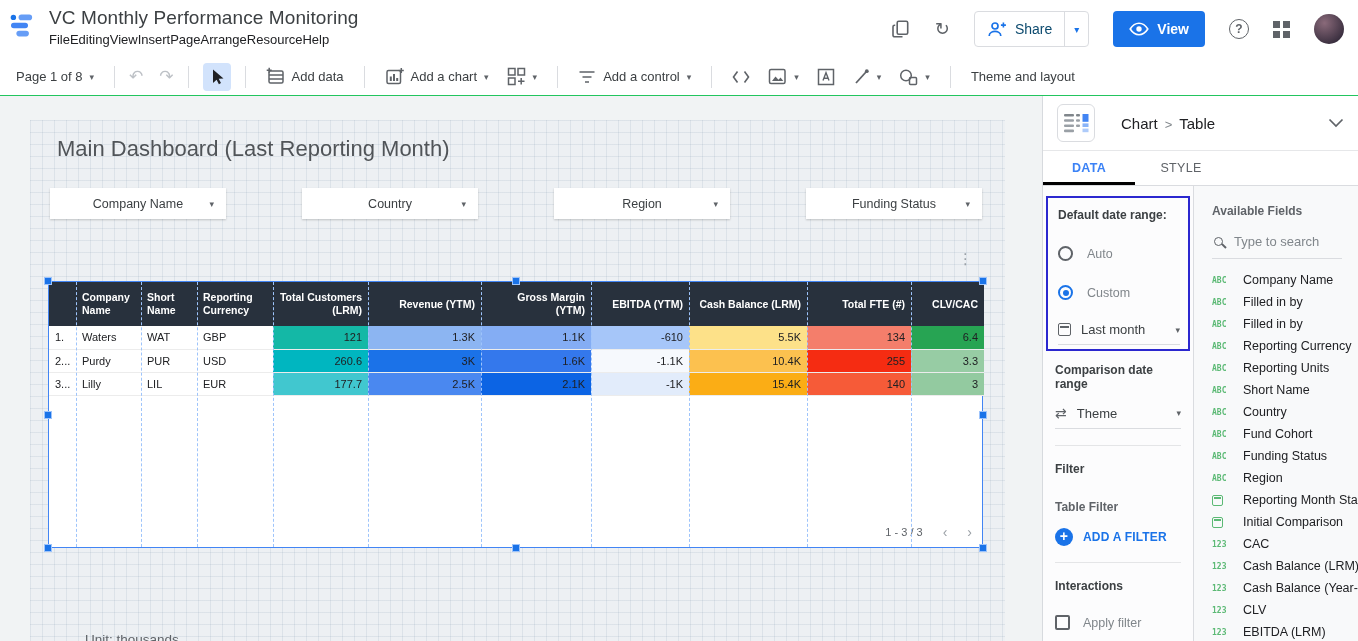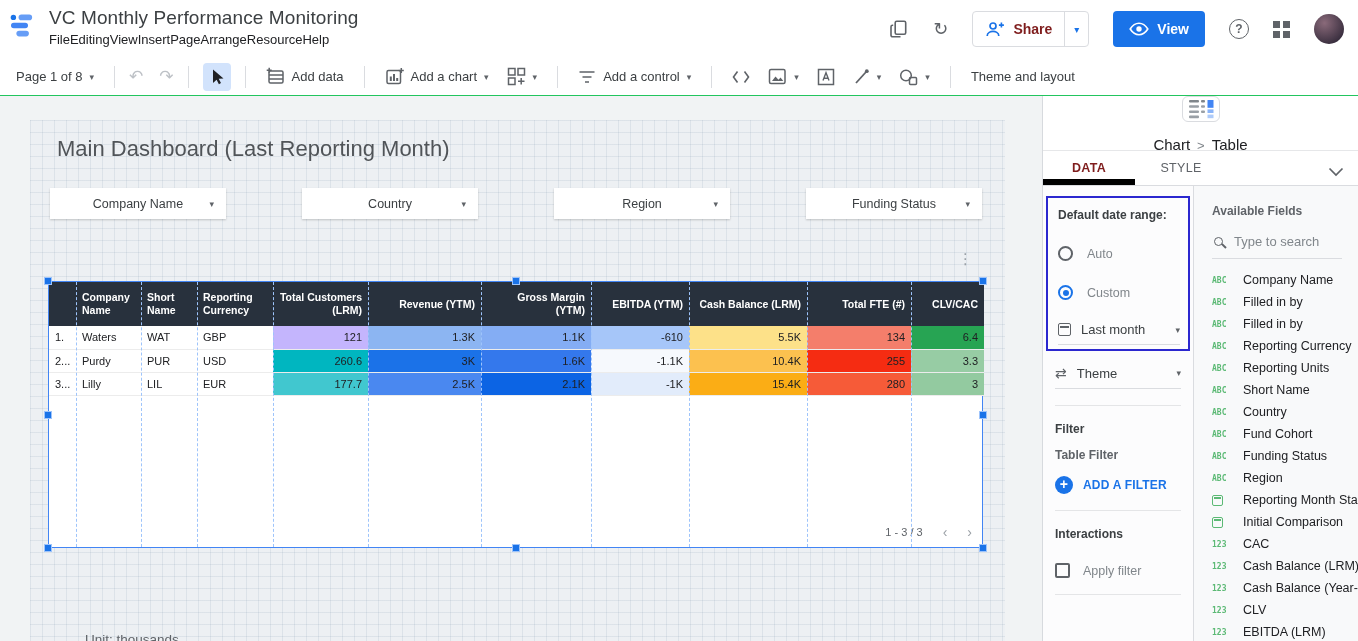--- a/index.html
+++ b/index.html
@@ -11,21 +11,21 @@
   .logo-wrap { margin-top:12px; margin-right:12px; }
   .title-col { display:flex; flex-direction:column; }
   .doc-title { font-size:19px; color:#3c4043; margin-top:7px; letter-spacing:.1px; }
   .menubar { display:flex; margin-top:3px; }
   .menu-item { font-size:13px; color:#202124; cursor:default; }
   .topbar-right { margin-left:auto; display:flex; align-items:center; gap:24px; margin-top:11px; }
   .icon-btn { display:flex; align-items:center; justify-content:center; color:#5f6368; }
   .uni { font-size:18px; color:#5f6368; line-height:1; }
   .share-group { display:flex; align-items:center; height:36px; border:1px solid #dadce0; border-radius:4px; }
   .share-main { display:flex; align-items:center; gap:8px; padding:0 12px; height:100%; }
-  .share-label { color:#7f1d1d; font-size:14px; font-weight:700; }
+  .share-label { color:#0c4a6e; font-size:14px; font-weight:400; }
   .share-caret { border-left:1px solid #dadce0; height:100%; display:flex; align-items:center; padding:0 9px; color:#1a73e8; font-size:10px; }
   .view-btn { display:flex; align-items:center; gap:8px; height:36px; padding:0 16px; background:#1a73e8; border-radius:4px; color:#fff; font-size:14px; font-weight:600; }
   .help-ring { width:20px; height:20px; border:1.8px solid #5f6368; border-radius:50%; display:flex; align-items:center; justify-content:center; font-size:12px; font-weight:700; color:#5f6368; }
   .apps-grid { display:grid; grid-template-columns:7px 7px; grid-gap:3px; }
   .apps-grid span { width:7px; height:7px; background:#5f6368; }
   .avatar { width:30px; height:30px; border-radius:50%; background:radial-gradient(circle at 35% 30%, #8a6a7a, #3a2f3f 75%); }
 
   
   .toolbar { height:38px; border-bottom:1px solid #22c55e; display:flex; align-items:center; padding:0 10px; gap:6px; font-size:13px; color:#3c4043; background:#fff; }
   .tb-item { display:flex; align-items:center; gap:7px; padding:0 6px; height:28px; border-radius:4px; white-space:nowrap; }
@@ -60,48 +60,48 @@
   .handle { position:absolute; width:8px; height:8px; background:#1a73e8; border:1.5px solid #9ec4fb; }
   .h-tl{left:-5px;top:-5px;} .h-tm{left:calc(50% - 4px);top:-5px;} .h-tr{right:-5px;top:-5px;}
   .h-ml{left:-5px;top:calc(50% - 4px);} .h-mr{right:-5px;top:calc(50% - 4px);}
   .h-bl{left:-5px;bottom:-5px;} .h-bm{left:calc(50% - 4px);bottom:-5px;} .h-br{right:-5px;bottom:-5px;}
   .pagination { position:absolute; right:10px; bottom:7px; display:flex; align-items:center; gap:20px; font-size:11px; color:#5f6368; }
   .pg-chev { font-size:14px; color:#9aa0a6; }
   .footnote { position:absolute; left:55px; top:512px; font-size:13.5px; color:#5f6368; }
 
   
   .panel { width:316px; background:#fff; border-left:1px solid #d7dade; display:flex; flex-direction:column; }
-  .panel-head { height:54px; display:flex; align-items:center; gap:14px; padding:0 14px;flex-direction:column; }
+  .panel-head { height:54px; display:flex; align-items:center; gap:26px; padding:0 14px; }
   .chart-thumb { width:38px; height:38px; border:1px solid #dadce0; border-radius:6px; display:flex; align-items:center; justify-content:center; }
   .crumb { font-size:15px; color:#202124; }
   .crumb-sep { color:#80868b; margin:0 7px; font-size:13px; }
   .collapse { margin-left:auto; }
   .tabs { display:flex; border-top:1px solid #e6e7e9; border-bottom:1px solid #dadce0; height:36px; }
   .tab { width:92px; text-align:center; line-height:34px; font-size:12.5px; letter-spacing:.3px; font-weight:700; }
-  .tab.active { color:#7f1d1d; border-bottom:6px solid #000000; }
+  .tab.active { color:#3b82f6; border-bottom:3px solid #000000; }
   .tab.inactive { color:#5f6368; font-weight:500; }
   .panel-body { flex:1; display:flex; min-height:0; }
   .props { width:151px; border-right:1px solid #dadce0; background:#fcfcfd; padding:8px 0 0 0; font-size:12px; overflow:hidden; }
   .fields { flex:1; background:#f8f9fa; padding:18px 0 0 18px; overflow:hidden; }
 
   .dd-box { border:2px solid #2b27cf; margin:2px 3px 0 3px; padding:10px 8px 4px 10px; }
   .sec-label { font-weight:700; color:#3c4043; font-size:12px; }
   .radio-row { display:flex; align-items:center; gap:14px; margin-top:24px; }
   .radio { width:15px; height:15px; border:2px solid #5f6368; border-radius:50%; position:relative; flex:none; }
   .radio.sel { border-color:#1a73e8; }
   .radio.sel::after { content:""; position:absolute; inset:2.5px; background:#1a73e8; border-radius:50%; }
   .opt-label { color:#80868b; font-size:12.5px; }
   .select-row { display:flex; align-items:center; gap:10px; margin-top:22px; padding-bottom:7px; border-bottom:1px solid #dadce0; }
   .select-val { flex:1; color:#3c4043; font-size:13px; white-space:nowrap; overflow:hidden; }
   .cal { width:13px; height:13px; border:1.7px solid currentColor; border-radius:2px; position:relative; color:#5f6368; flex:none; }
   .cal::after { content:""; position:absolute; left:1px; right:1px; top:2px; height:1.6px; background:currentColor; }
   .cmp-icon { font-size:14px; color:#5f6368; flex:none; }
   .props-pad { padding:0 12px; }
   .divider { height:1px; background:#e4e5e7; margin:16px 0; }
-  .sub-label { color:#5f6368; font-size:12px; font-weight:600; margin-top:12px; }
+  .sub-label { color:#5f6368; font-size:12px; font-weight:600; margin-top:24px; }
   .add-filter { display:flex; align-items:center; gap:10px; margin-top:14px; color:#1a73e8; font-weight:700; font-size:12px; letter-spacing:.2px; }
   .plus-circle { width:18px; height:18px; border-radius:50%; background:#1a73e8; color:#fff; text-align:center; line-height:17px; font-size:14px; flex:none; }
   .check-row { display:flex; align-items:center; gap:13px; margin-top:22px; }
   .checkbox { width:15px; height:15px; border:2px solid #5f6368; border-radius:2px; flex:none; }
 
   .fields-title { font-weight:700; color:#5f6368; font-size:12px; }
   .search-row { display:flex; align-items:center; gap:11px; margin-top:16px; padding-bottom:9px; border-bottom:1px solid #dadce0; margin-right:16px; }
   .mag { width:9px; height:9px; border:1.7px solid #5f6368; border-radius:50%; position:relative; flex:none; margin-left:2px; }
   .mag::after { content:""; position:absolute; width:6px; height:1.7px; background:#5f6368; transform:rotate(45deg); right:-5px; bottom:-2px; }
   .search-input { border:none; outline:none; background:transparent; font-size:13px; color:#3c4043; width:110px; font-family:inherit; }
@@ -333,21 +333,21 @@
                 <th class="al-r" style="background: rgb(40, 49, 61);">Total FTE (#)</th>
                 <th class="al-r" style="background: rgb(40, 49, 61);">CLV/CAC</th>
               </tr>
             </thead>
           <tbody>
               <tr>
                 <td class="al-l">1.</td>
                 <td class="al-l">Waters</td>
                 <td class="al-l">WAT</td>
                 <td class="al-l">GBP</td>
-                <td class="al-r" style="background: #c4b5fd;">121</td>
+                <td class="al-r" style="background: #14b8a6;">121</td>
                 <td class="al-r" style="background: rgb(140, 181, 242);">1.3K</td>
                 <td class="al-r" style="background: rgb(132, 173, 244);">1.1K</td>
                 <td class="al-r" style="background: rgb(166, 198, 249); padding-left: 48px;">-610</td>
                 <td class="al-r" style="background: rgb(253, 225, 137);">5.5K</td>
                 <td class="al-r" style="background: rgb(244, 126, 107);">134</td>
                 <td class="al-r" style="background: rgb(39, 164, 83);">6.4</td>
               </tr>
               <tr>
                 <td class="al-l">2...</td>
                 <td class="al-l">Purdy</td>
@@ -364,21 +364,21 @@
               <tr>
                 <td class="al-l">3...</td>
                 <td class="al-l">Lilly</td>
                 <td class="al-l">LIL</td>
                 <td class="al-l">EUR</td>
                 <td class="al-r" style="background: rgb(65, 199, 207);">177.7</td>
                 <td class="al-r" style="background: rgb(74, 136, 240);">2.5K</td>
                 <td class="al-r" style="background: rgb(12, 100, 228);">2.1K</td>
                 <td class="al-r" style="background: rgb(226, 236, 251);">-1K</td>
                 <td class="al-r" style="background: rgb(251, 173, 21);">15.4K</td>
-                <td class="al-r" style="background: rgb(246, 91, 56);">280</td>
+                <td class="al-r" style="background: rgb(246, 91, 56);">140</td>
                 <td class="al-r" style="background: rgb(147, 202, 160);">3</td>
               </tr>
             </tbody>
         </table>
         <div class="pagination">
           <span>1 - 3 / 3</span>
           <span class="pg-chev">‹</span>
           <span class="pg-chev">›</span>
         </div>
         <div>
@@ -451,20 +451,21 @@
             <span class="opt-label">Custom</span>
           </div>
           <div class="select-row">
             <span class="cal"></span>
             <span class="select-val">Last month</span>
             <span class="caret">▾</span>
           </div>
         </div>
 
         <div class="props-pad">
+          <div class="sec-label" style="margin-top:12px">Comparison date range</div>
           <div class="select-row" style="margin-top:14px">
             <span class="cmp-icon">⇄</span>
             <span class="select-val">Theme</span>
             <span class="caret">▾</span>
           </div>
           <div class="divider"></div>
           <div class="sec-label">Filter</div>
           <div class="sub-label">Table Filter</div>
           <div class="add-filter">
             <span class="plus-circle">+</span>

